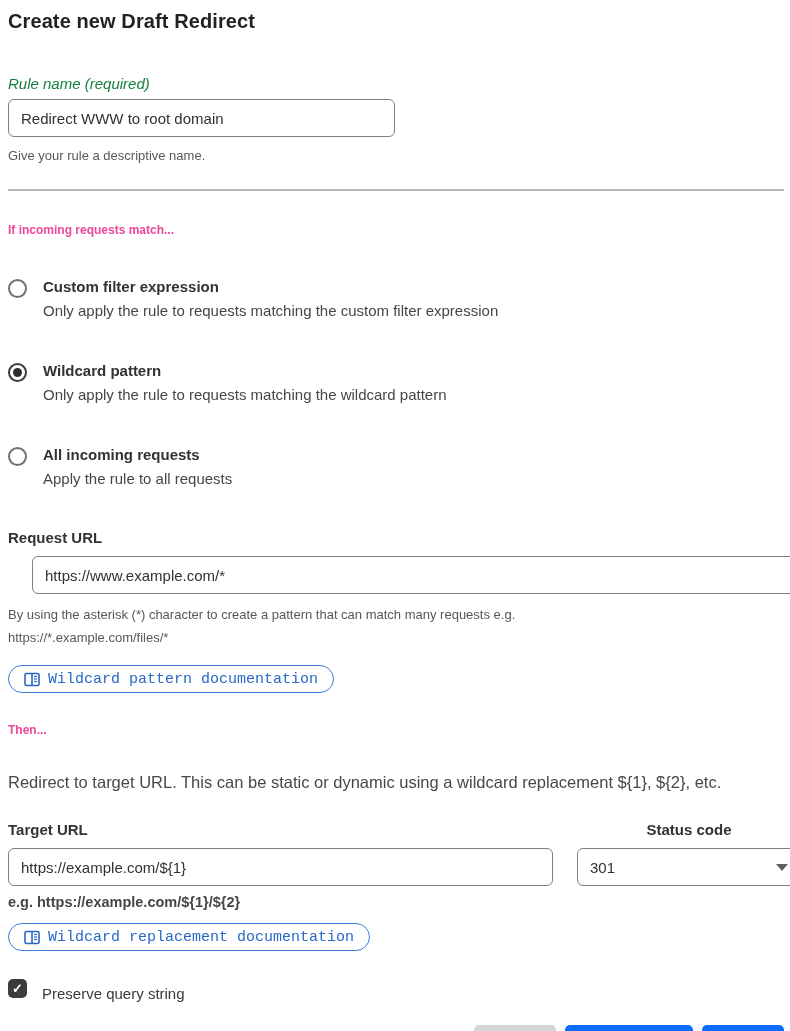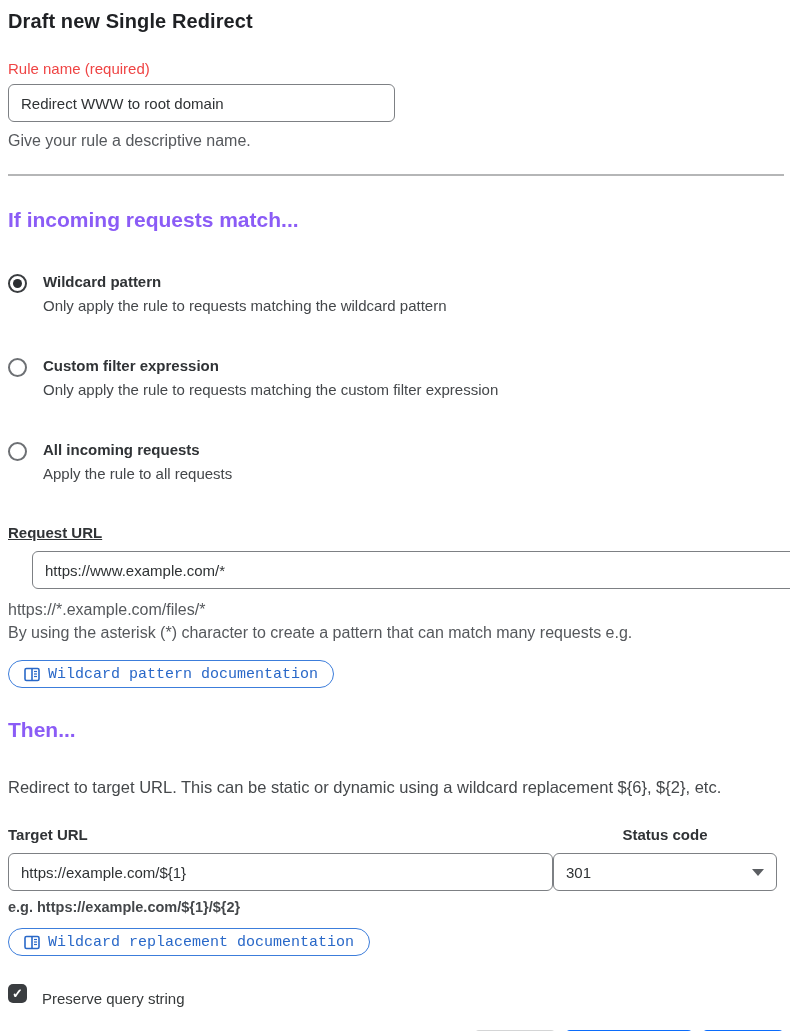--- a/index.html
+++ b/index.html
@@ -14,52 +14,53 @@
   }
   .page-title {
     font-size: 20px;
     font-weight: bold;
     color: #1f2124;
     margin-top: 2px;
     letter-spacing: 0.1px;
   }
   .field-label {
     font-size: 15px;
-    color: #ef4444;
-    margin-top: 27px;
+    color: #15803d;
+    margin-top: 42px;
     margin-bottom: 7px;
+    font-style: italic;
   }
   .text-input {
     display: block;
     height: 38px;
     border: 1px solid #7d8084;
     border-radius: 6px;
     padding: 0 12px;
     font-size: 15px;
     font-family: "Liberation Sans", sans-serif;
     color: #2f3234;
     background: #fff;
     outline: none;
   }
   .rule-name-input { width: 387px; }
   .help-text {
-    font-size: 16px;
+    font-size: 13px;
     color: #55585c;
     margin-top: 7px;
     line-height: 23px;
   }
   .divider {
     border: none;
     border-top: 2px solid #b5b6b7;
     margin: 22px 0 0 0;
   }
   .section-heading {
-    font-size: 21px;
+    font-size: 12px;
     font-weight: bold;
-    color: #8b5cf6;
+    color: #ec4899;
     margin-top: 32px;
   }
   .radio-group { margin-top: 40px; }
   .radio-row {
     display: flex;
     align-items: flex-start;
     margin-bottom: 40px;
     cursor: pointer;
   }
   .radio-circle {
@@ -102,21 +103,21 @@
   }
   .book-icon { flex: 0 0 auto; display: inline-flex; }
   .then-desc {
     font-size: 16.5px;
     color: #45484b;
     margin-top: 34px;
     line-height: 22px;
   }
   .target-row {
     display: flex;
-    gap: 0;
+    gap: 24px;
     margin-top: 28px;
   }
   .target-col { width: 545px; }
   .status-col { width: 224px; text-align: center; }
   .col-label { font-size: 15px; font-weight: bold; color: #303336; margin-bottom: 10px; }
   .target-input { width: 545px; }
   .select-box {
     width: 224px;
     height: 38px;
     border: 1px solid #7d8084;
@@ -173,77 +174,77 @@
     cursor: pointer;
   }
   .btn-cancel { background: #d4d5d6; color: #3b3e41; }
   .btn-primary { background: #0b6cfb; color: #ffffff; }
 </style>
 </head>
 <body>
 
 
 
-<h1 class="page-title">Draft new Single Redirect</h1>
+<h1 class="page-title">Create new Draft Redirect</h1>
 
 <div class="field-label">Rule name (required)</div>
 <input class="text-input rule-name-input" type="text" value="Redirect WWW to root domain" style="">
 <div class="help-text">Give your rule a descriptive name.</div>
 
 <hr class="divider">
 
 <h2 class="section-heading">If incoming requests match...</h2>
 
 <div class="radio-group">
+  <div class="radio-row">
+    <span class="radio-circle unchecked"></span>
+    <span>
+      <div class="radio-title">Custom filter expression</div>
+      <div class="radio-desc">Only apply the rule to requests matching the custom filter expression</div>
+    </span>
+  </div>
   <div class="radio-row">
     <span class="radio-circle checked"></span>
     <span>
       <div class="radio-title">Wildcard pattern</div>
       <div class="radio-desc">Only apply the rule to requests matching the wildcard pattern</div>
     </span>
   </div>
   <div class="radio-row">
     <span class="radio-circle unchecked"></span>
     <span>
-      <div class="radio-title">Custom filter expression</div>
-      <div class="radio-desc">Only apply the rule to requests matching the custom filter expression</div>
-    </span>
-  </div>
-  <div class="radio-row">
-    <span class="radio-circle unchecked"></span>
-    <span>
       <div class="radio-title">All incoming requests</div>
       <div class="radio-desc">Apply the rule to all requests</div>
     </span>
   </div>
 </div>
 
-<div class="col-label" style="margin-top:2px;text-decoration:underline;">Request URL</div>
+<div class="col-label" style="margin-top:2px;">Request URL</div>
 <input class="text-input full-input" type="text" value="https://www.example.com/*" style="">
 <div class="help-text" style="margin-top:9px;">
+  <div>By using the asterisk (*) character to create a pattern that can match many requests e.g.</div>
   <div>https://*.example.com/files/*</div>
-  <div>By using the asterisk (*) character to create a pattern that can match many requests e.g.</div>
 </div>
 
 <button class="doc-button">
   <span class="book-icon">
     <svg width="16" height="15" viewBox="0 0 16 15" fill="none">
       <rect x="1" y="1.5" width="14" height="12" rx="1.5" stroke="#2968c8" stroke-width="1.6"></rect>
       <line x1="8" y1="1.5" x2="8" y2="13.5" stroke="#2968c8" stroke-width="1.6"></line>
       <line x1="10" y1="4.5" x2="13" y2="4.5" stroke="#2968c8" stroke-width="1.2"></line>
       <line x1="10" y1="7" x2="13" y2="7" stroke="#2968c8" stroke-width="1.2"></line>
       <line x1="10" y1="9.5" x2="13" y2="9.5" stroke="#2968c8" stroke-width="1.2"></line>
     </svg>
   </span>
   <span>Wildcard pattern documentation</span>
 </button>
 
 <h2 class="section-heading" style="margin-top:30px;">Then...</h2>
 
-<p class="then-desc">Redirect to target URL. This can be static or dynamic using a wildcard replacement ${6}, ${2}, etc.</p>
+<p class="then-desc">Redirect to target URL. This can be static or dynamic using a wildcard replacement ${1}, ${2}, etc.</p>
 
 <div class="target-row">
   <div class="target-col">
     <div class="col-label">Target URL</div>
     <input class="text-input target-input" type="text" value="https://example.com/${1}" style="">
     <div class="eg-text">e.g. https://example.com/${1}/${2}</div>
   </div>
   <div class="status-col">
     <div class="col-label">Status code</div>
     <div class="select-box">

